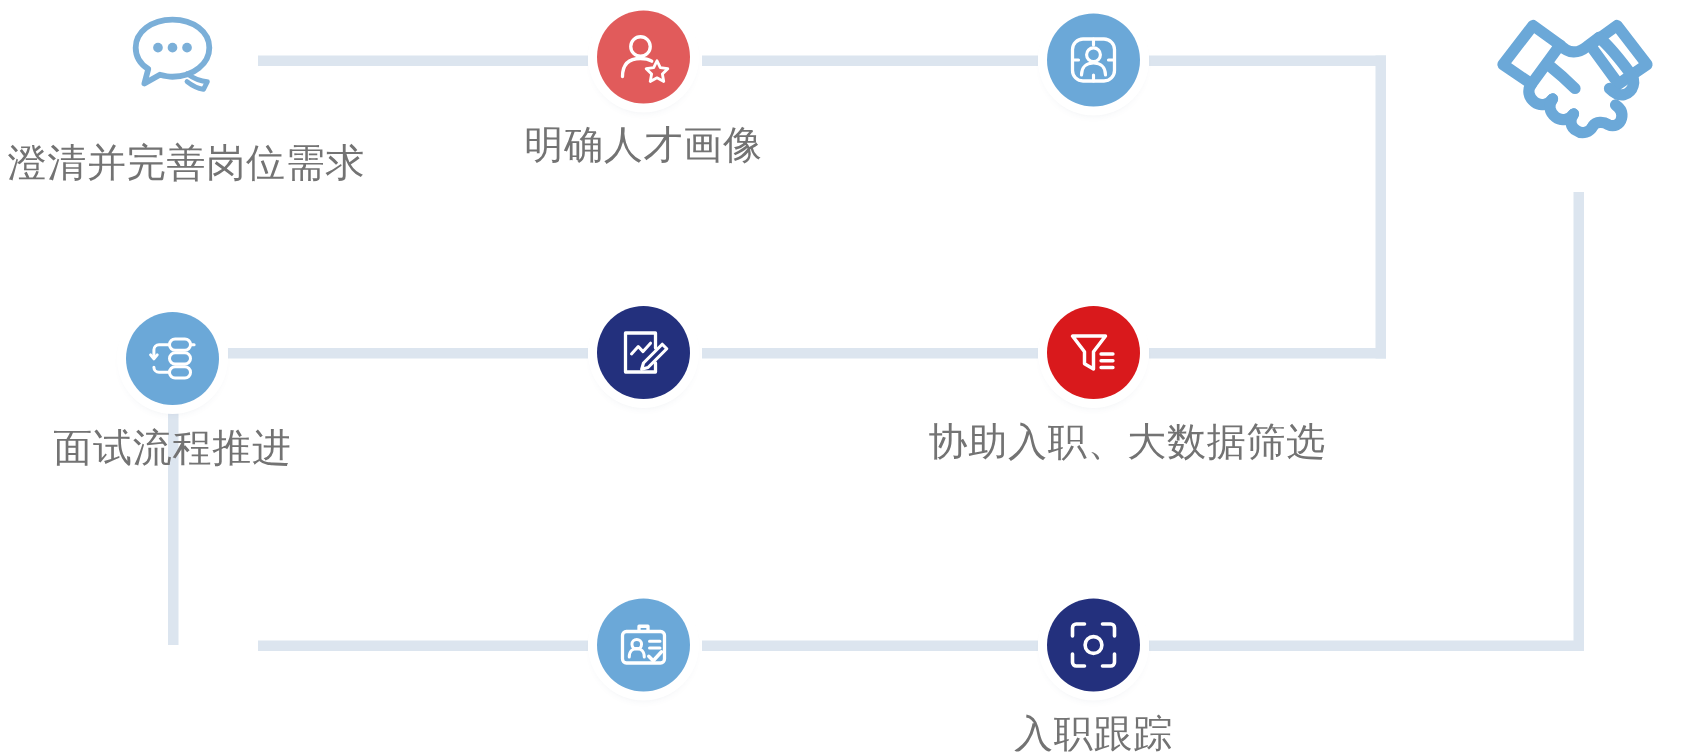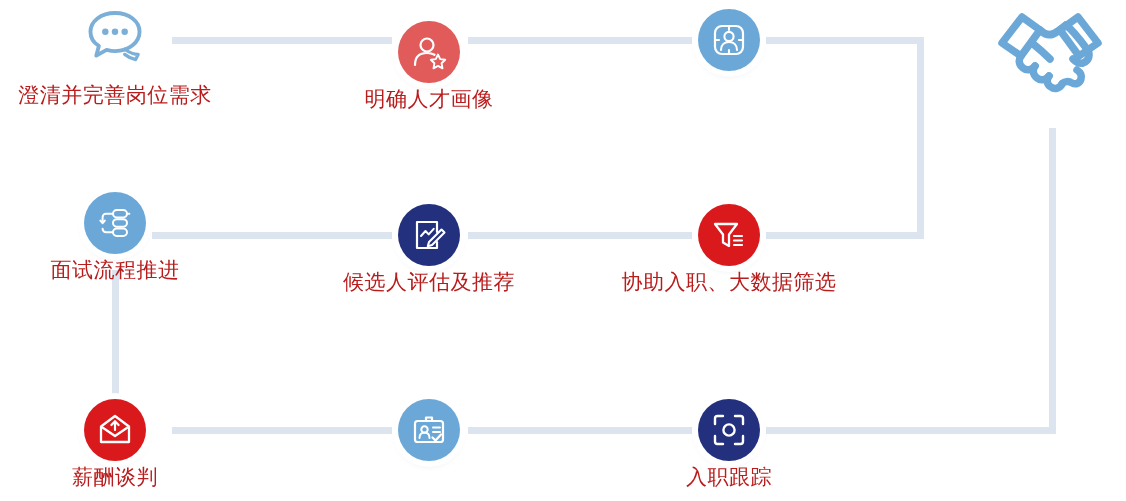--- a/index.html
+++ b/index.html
@@ -21,23 +21,23 @@
   .disc-wrap { display:inline-block; position:relative; }
   .disc {
     width:62px; height:62px; border-radius:50%;
     display:flex; align-items:center; justify-content:center;
     box-shadow:0 0 0 6px #ffffff, 0 3px 7px rgba(60,80,120,.22);
     position:relative;
   }
   .disc svg { display:block; }
   .plain { width:62px; height:62px; display:flex; align-items:center; justify-content:center; }
   .label {
-    margin-top:4px;
-    font-size:21px; line-height:24px;
-    color:#b91c1c; letter-spacing:.5px;
+    margin-top:16px;
+    font-size:26px; line-height:24px;
+    color:#737373; letter-spacing:.5px;
     white-space:nowrap;
   }
   .handshake { position:absolute; }
 </style>
 </head>
 <body>
 
 <div id="canvas">
 
   <div class="conn conn-h" style="left:172px; top:37px; width:220px;"></div>
@@ -69,21 +69,21 @@
           <circle cx="33" cy="35" r="5" fill="#7bafd8"></circle>
           <circle cx="48" cy="35" r="5" fill="#7bafd8"></circle>
           <circle cx="63" cy="35" r="5" fill="#7bafd8"></circle>
           <path d="M63 62 C70 67 77 70 84 70 L80 78 C74 77 68 74 63 70" fill="none" stroke="#7bafd8" stroke-width="5" stroke-linejoin="round" stroke-linecap="round"></path>
         </svg>
       </div>
     </div>
     <div class="label">澄清并完善岗位需求</div>
   </div>
 
-  <div class="node" style="left:429px; top:21px;">
+  <div class="node" style="left:429px; top:7px;font-family:Liberation Serif, serif;">
     <div class="disc-wrap">
       <div class="disc" style="background:#e15b5b;">
         <svg width="36" height="36" viewBox="0 0 36 36">
           <circle cx="16" cy="11" r="6.5" fill="none" stroke="#fff" stroke-width="2.2"></circle>
           <path d="M4 31 C4 22 9 19 16 19 C19 19 21.5 19.6 23.5 20.8" fill="none" stroke="#fff" stroke-width="2.2" stroke-linecap="round"></path>
           <path d="M27 20.5 l2.2 4.6 5 .7 -3.6 3.5 .9 5 -4.5-2.4 -4.5 2.4 .9-5 -3.6-3.5 5-.7 Z" fill="none" stroke="#fff" stroke-width="1.9" stroke-linejoin="round"></path>
         </svg>
       </div>
     </div>
     <div class="label">明确人才画像</div>
@@ -95,21 +95,21 @@
         <svg width="36" height="36" viewBox="0 0 36 36">
           <rect x="4" y="4" width="28" height="28" rx="7" fill="none" stroke="#fff" stroke-width="2.2"></rect>
           <circle cx="18" cy="14.5" r="4.6" fill="none" stroke="#fff" stroke-width="2.1"></circle>
           <path d="M10 28 C10 22.5 13.6 20 18 20 C22.4 20 26 22.5 26 28" fill="none" stroke="#fff" stroke-width="2.1" stroke-linecap="round"></path>
           <path d="M18 4 v4 M18 32 v-4 M4 18 h4 M32 18 h-4" stroke="#fff" stroke-width="2.1" stroke-linecap="round"></path>
         </svg>
       </div>
     </div>
   </div>
 
-  <div class="node" style="left:115px; top:192px;">
+  <div class="node" style="left:115px; top:208px;">
     <div class="disc-wrap">
       <div class="disc" style="background:#6ba8d8;">
         <svg width="36" height="36" viewBox="0 0 36 36">
           <rect x="16" y="5" width="14" height="7.5" rx="3.75" fill="none" stroke="#fff" stroke-width="2"></rect>
           <rect x="16" y="14.2" width="14" height="7.5" rx="3.75" fill="none" stroke="#fff" stroke-width="2"></rect>
           <rect x="16" y="23.5" width="14" height="7.5" rx="3.75" fill="none" stroke="#fff" stroke-width="2"></rect>
           <path d="M16 8.8 H9 a3.4 3.4 0 0 0 -3.4 3.4 v3.4" fill="none" stroke="#fff" stroke-width="2" stroke-linecap="round"></path>
           <path d="M3.4 15.6 l2.2 2.6 2.2-2.6" fill="none" stroke="#fff" stroke-width="2" stroke-linecap="round" stroke-linejoin="round"></path>
           <path d="M30 8.8 h2.4" fill="none" stroke="#fff" stroke-width="2" stroke-linecap="round"></path>
           <path d="M16 27.2 H9 a3.4 3.4 0 0 1 -3.4-3.4" fill="none" stroke="#fff" stroke-width="2" stroke-linecap="round"></path>
@@ -122,47 +122,34 @@
   <div class="node" style="left:429px; top:204px;">
     <div class="disc-wrap">
       <div class="disc" style="background:#23307d;">
         <svg width="36" height="36" viewBox="0 0 36 36">
           <path d="M6 5 h20 v10 M26 25 v6 H6 V5" fill="none" stroke="#fff" stroke-width="2.2" stroke-linecap="round" stroke-linejoin="round"></path>
           <path d="M10 19 l4.5-5 3.2 3.4 5-5.6" fill="none" stroke="#fff" stroke-width="2" stroke-linecap="round" stroke-linejoin="round"></path>
           <path d="M30.5 12.5 l3 3 -12.5 12.5 -4.2 1.2 1.2-4.2 Z" fill="none" stroke="#fff" stroke-width="2.1" stroke-linejoin="round"></path>
         </svg>
       </div>
     </div>
-    <div class="label">候选人评估及推荐</div>
   </div>
 
   <div class="node" style="left:729px; top:204px;">
     <div class="disc-wrap">
       <div class="disc" style="background:#d9191c;">
         <svg width="36" height="36" viewBox="0 0 36 36">
           <path d="M4 7 H26 L18 17.5 V29 L12 25.5 V17.5 Z" fill="none" stroke="#fff" stroke-width="2.3" stroke-linejoin="round"></path>
           <path d="M23 19 h8 M23 23.5 h8 M23 28 h8" stroke="#fff" stroke-width="2.2" stroke-linecap="round"></path>
         </svg>
       </div>
     </div>
     <div class="label">协助入职、大数据筛选</div>
   </div>
 
-  <div class="node" style="left:115px; top:399px;">
-    <div class="disc-wrap">
-      <div class="disc" style="background:#d9191c;">
-        <svg width="36" height="36" viewBox="0 0 36 36">
-          <path d="M4 14.5 L18 4 L32 14.5 V30 H4 Z" fill="none" stroke="#fff" stroke-width="2.3" stroke-linejoin="round"></path>
-          <path d="M4 14.5 L18 24 L32 14.5" fill="none" stroke="#fff" stroke-width="2.3" stroke-linejoin="round"></path>
-          <path d="M18 18 V9.5 M14.4 13 L18 9.2 L21.6 13" fill="none" stroke="#fff" stroke-width="2.2" stroke-linecap="round" stroke-linejoin="round"></path>
-        </svg>
-      </div>
-    </div>
-    <div class="label">薪酬谈判</div>
-  </div>
 
   <div class="node" style="left:429px; top:399px;">
     <div class="disc-wrap">
       <div class="disc" style="background:#6ba8d8;">
         <svg width="36" height="36" viewBox="0 0 36 36">
           <rect x="4" y="9" width="28" height="21" rx="2.6" fill="none" stroke="#fff" stroke-width="2.2"></rect>
           <path d="M15 9 V5.5 h6 V9" fill="none" stroke="#fff" stroke-width="2.2" stroke-linejoin="round"></path>
           <circle cx="13.5" cy="17.5" r="3.2" fill="none" stroke="#fff" stroke-width="2"></circle>
           <path d="M8.5 26 C8.5 22 10.8 20.4 13.5 20.4 C16.2 20.4 18.5 22 18.5 26" fill="none" stroke="#fff" stroke-width="2" stroke-linecap="round"></path>
           <path d="M22 15.5 h7 M22 20 h7" stroke="#fff" stroke-width="2" stroke-linecap="round"></path>

